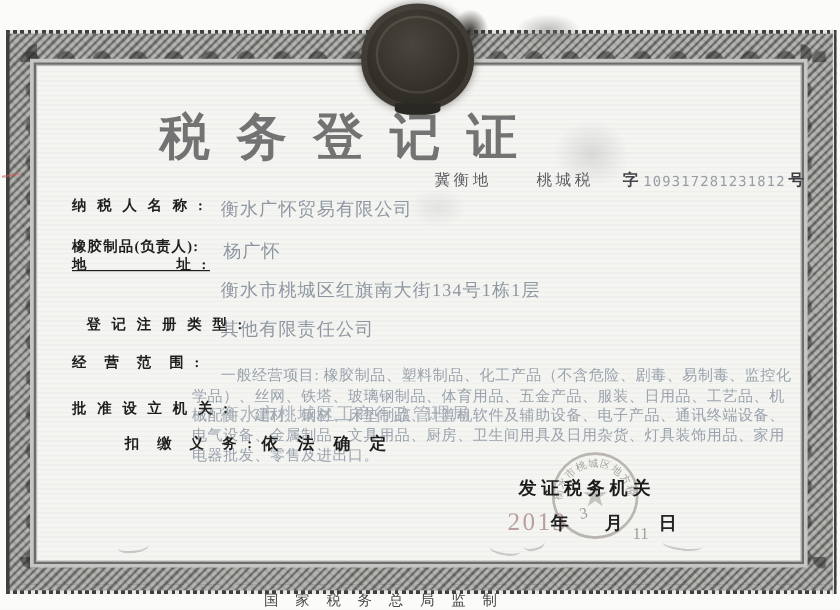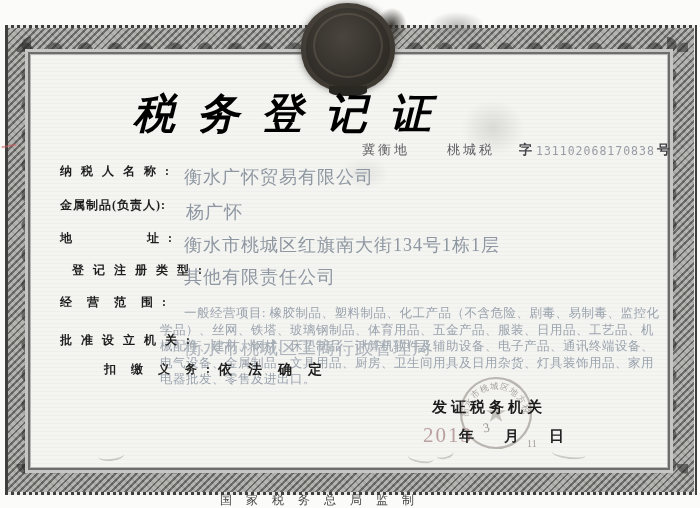--- a/index.html
+++ b/index.html
@@ -42,47 +42,47 @@
   .smudge{position:absolute;border-radius:50%;z-index:2;}
   .sm-a{left:372px;top:2px;width:40px;height:46px;background:radial-gradient(closest-side,rgba(48,45,40,.9),rgba(48,45,40,0) 75%);}
   .sm-b{left:418px;top:6px;width:78px;height:38px;background:radial-gradient(closest-side,rgba(112,112,110,.45),rgba(112,112,110,0) 70%);}
   .sm-c{left:448px;top:88px;width:90px;height:80px;background:radial-gradient(closest-side,rgba(140,140,138,.25),rgba(140,140,138,0) 70%);}
   .sm-d{left:330px;top:150px;width:70px;height:46px;background:radial-gradient(closest-side,rgba(150,150,148,.18),rgba(150,150,148,0) 70%);}
   .red-mark{position:absolute;left:2px;top:145px;width:15px;height:6px;
     border-top:2px solid rgba(205,95,95,.55);transform:rotate(-10deg);z-index:2;}
   
   .abs{position:absolute;z-index:4;}
   .title{left:0;top:86px;width:564px;text-align:center;font-size:42px;font-weight:bold;
-    color:#000000;letter-spacing:22px;text-indent:22px;font-style:italic;}
+    color:#737373;letter-spacing:22px;text-indent:22px;}
   .ser{font-size:13px;color:#5d5d62;letter-spacing:3px;top:141px;}
   .ser-region{left:362px;}
   .ser-office{left:447px;}
   .ser-zi{left:519px;color:#44444a;font-weight:bold;}
   .ser-num{left:536px;top:144px;font-family:"DejaVu Sans Mono","Liberation Mono",monospace;
     font-size:11.5px;color:#989ca4;letter-spacing:1px;}
   .ser-hao{left:657px;color:#3d3d42;font-weight:bold;}
   .lbl{font-weight:bold;font-size:12px;color:#1e1e1e;letter-spacing:3px;white-space:pre;z-index:6;}
-  .val{font-size:18px;color:#8e97a1;letter-spacing:1px;white-space:pre;z-index:5;}
+  .val{font-size:15px;color:#8e97a1;letter-spacing:1px;white-space:pre;z-index:5;}
   .r1l{left:60px;top:163px;} .r1v{left:184px;top:165px;}
   .r2l{left:60px;top:197px;letter-spacing:1px;} .r2v{left:186px;top:200px;}
-  .r3l{left:60px;top:230px;} .r3v{left:184px;top:233px;}
+  .r3l{left:60px;top:212px;text-decoration:underline;} .r3v{left:184px;top:233px;}
   .r4l{left:72px;top:262px;} .r4v{left:184px;top:265px;}
   .r5l{left:60px;top:294px;}
   .scope{left:160px;top:290px;width:500px;font-size:12.5px;line-height:16.5px;
     color:#9aa3ad;letter-spacing:.5px;text-indent:24px;word-break:break-all;line-break:anywhere;
     white-space:normal;z-index:4;margin-top:15px;}
   .r6l{left:60px;top:332px;} .r6v{left:184px;top:336px;color:#a6aeb6;opacity:.9;font-family:Liberation Serif, serif;}
   .r7l{left:60px;top:361px;margin-left:44px;}
   .r7v{left:218px;top:361px;font-weight:bold;font-size:14px;color:#1e1e1e;letter-spacing:3px;white-space:pre;}
   .issuer{left:432px;top:398px;font-weight:bold;font-size:15px;color:#1c1c1c;letter-spacing:4px;z-index:6;}
   .date-y{left:423px;top:423px;font-size:21px;color:#b99f9f;letter-spacing:2px;z-index:6;}
   .date-yu{left:459px;top:427px;font-weight:bold;font-size:15px;color:#222;z-index:6;}
   .date-m{left:483px;top:420px;font-size:13px;color:rgba(110,104,98,.65);transform:rotate(-12deg);z-index:6;}
   .date-mu{left:504px;top:427px;font-weight:bold;font-size:15px;color:#222;z-index:6;}
-  .date-d{left:527px;top:438px;font-size:10px;color:rgba(110,104,98,.6);z-index:6;}
+  .date-d{left:527px;top:438px;font-size:14px;color:rgba(110,104,98,.6);z-index:6;}
   .date-du{left:549px;top:427px;font-weight:bold;font-size:15px;color:#222;z-index:6;}
   .stamp{left:457px;top:373px;width:78px;height:78px;z-index:5;}
   .scribble{position:absolute;width:26px;height:9px;border-bottom:2px solid rgba(105,115,105,.32);
     border-radius:50%;z-index:4;}
   .scr1{left:98px;top:450px;transform:rotate(-6deg);}
   .scr2{left:408px;top:452px;transform:rotate(8deg);}
   .scr3{left:436px;top:448px;transform:rotate(-14deg);width:18px;}
   .scr4{left:552px;top:448px;transform:rotate(6deg);width:34px;}
   .footer{left:0;top:492px;width:634px;text-align:center;font-size:12px;color:#454545;
     letter-spacing:14px;text-indent:14px;z-index:4;}
@@ -101,27 +101,27 @@
 <div class="smudge sm-a"></div>
 <div class="smudge sm-b"></div>
 <div class="smudge sm-c"></div>
 <div class="smudge sm-d"></div>
 <div class="red-mark"></div>
 
 <div class="abs title">税务登记证</div>
 <span class="abs ser ser-region">冀衡地</span>
 <span class="abs ser ser-office">桃城税</span>
 <span class="abs ser ser-zi">字</span>
-<span class="abs ser-num">131102068170838</span>
+<span class="abs ser-num">109317281231812</span>
 <span class="abs ser ser-hao">号</span>
 
 <span class="abs lbl r1l">纳 税 人 名 称 :</span>
 <span class="abs val r1v">衡水广怀贸易有限公司</span>
 
-<span class="abs lbl r2l">金属制品(负责人):</span>
+<span class="abs lbl r2l">橡胶制品(负责人):</span>
 <span class="abs val r2v">杨广怀</span>
 
 <span class="abs lbl r3l">地            址 :</span>
 <span class="abs val r3v">衡水市桃城区红旗南大街134号1栋1层</span>
 
 <span class="abs lbl r4l">登 记 注 册 类 型 :</span>
 <span class="abs val r4v">其他有限责任公司</span>
 
 <span class="abs lbl r5l">经  营  范  围 :</span>
 <div class="abs scope">一般经营项目: 橡胶制品、塑料制品、化工产品（不含危险、剧毒、易制毒、监控化学品）、丝网、铁塔、玻璃钢制品、体育用品、五金产品、服装、日用品、工艺品、机械配件、建材、钢材、床垫制品、计算机软件及辅助设备、电子产品、通讯终端设备、电气设备、金属制品、文具用品、厨房、卫生间用具及日用杂货、灯具装饰用品、家用电器批发、零售及进出口。</div>

